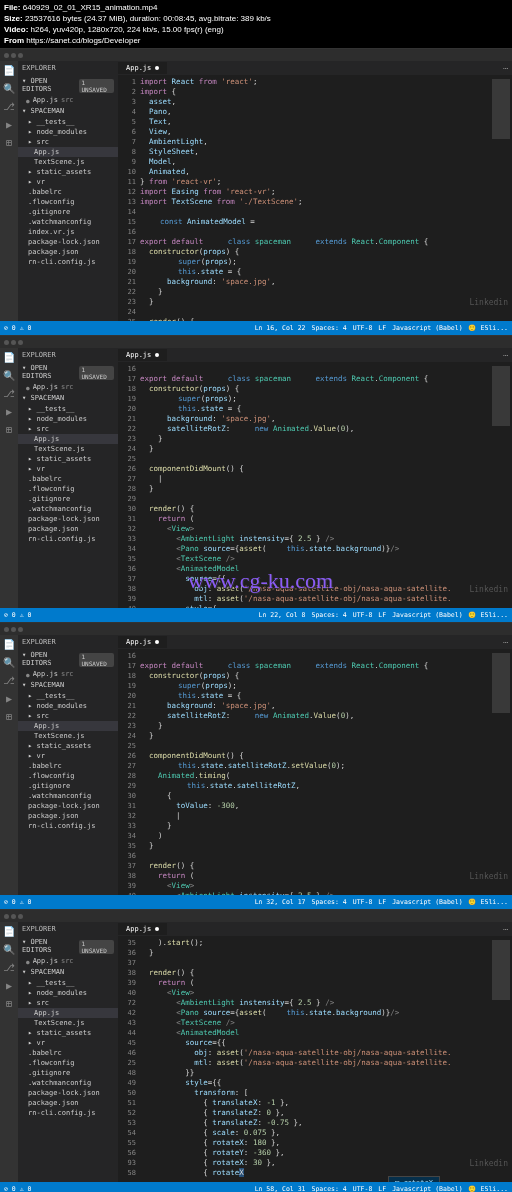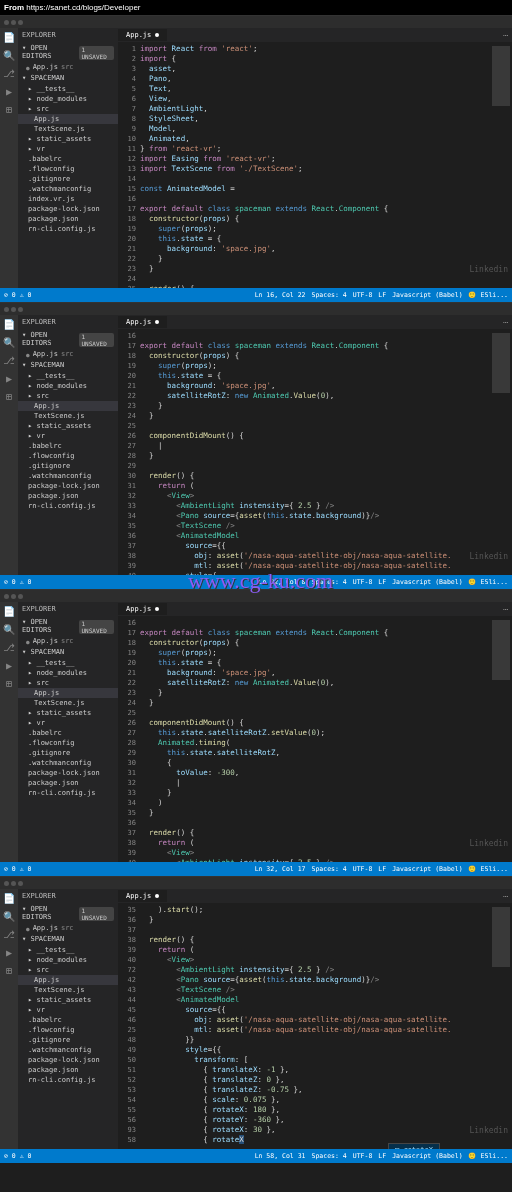--- a/index.html
+++ b/index.html
@@ -32,30 +32,33 @@
   .gutter { width: 22px; text-align: right; color: #858585; padding: 2px 4px 2px 0; font-size: 7px; line-height: 10px; }
   .code-lines { flex: 1; padding: 2px 0; font-size: 7.5px; line-height: 10px; white-space: pre; color: #d4d4d4; }
   .minimap { width: 22px; background: #1e1e1e; position: relative; }
   .minimap-blob { position: absolute; left: 2px; right: 2px; background: #393939; }
   .status-bar { height: 14px; background: #007acc; color: #fff; font-size: 6.5px; display: flex; align-items: center; padding: 0 4px; justify-content: space-between; }
   .status-bar .left, .status-bar .right { display: flex; gap: 6px; }
   .linkedin-badge { position: absolute; right: 4px; bottom: 14px; color: #555; font-size: 8px; }
   .watermark { position: absolute; color: #8b5cf6; font-size: 22px; font-family: Georgia, serif; text-shadow: 1px 1px 0 #333; pointer-events: none; z-index: 50; }
   .kw { color: #c586c0; } .fn { color: #dcdcaa; } .id { color: #9cdcfe; }
   .tp { color: #4ec9b0; } .str { color: #ce9178; } .num { color: #b5cea8; } .jsx { color: #808080; }
-  .blue { color: #569cd6; }
+  .blue { color: #569cd6; margin-left: 20px; }
   .suggest { position: absolute; background: #252526; border: 1px solid #454545; font-size: 7px; z-index: 10; }
   .suggest-item { padding: 1px 6px; color: #9cdcfe; }
   .suggest-item.sel { background: #062f4a; }
 </style>
 </head>
 <body>
 
 <div id="root">
     <div class="header-info">
+    <div><span class="k">File:</span> 640929_02_01_XR15_animation.mp4</div>
+    <div><span class="k">Size:</span> 23537616 bytes (24.37 MiB), duration: 00:08:45, avg.bitrate: 389 kb/s</div>
+    <div><span class="k">Video:</span> h264, yuv420p, 1280x720, 224 kb/s, 15.00 fps(r) (eng)</div>
     <div><span class="k">From</span> https://sanet.cd/blogs/Developer</div>
   </div>
     <div class="vscode-window">
     <div class="title-bar">
       <div class="title-dots">
           <div class="dot"></div>
           <div class="dot"></div>
           <div class="dot"></div>
         </div>
     </div>

